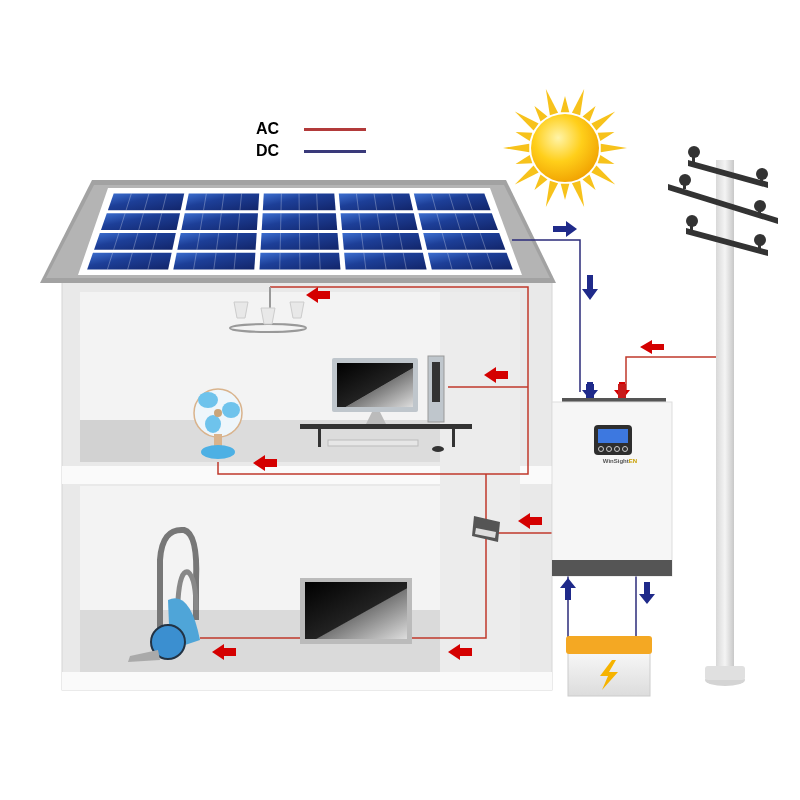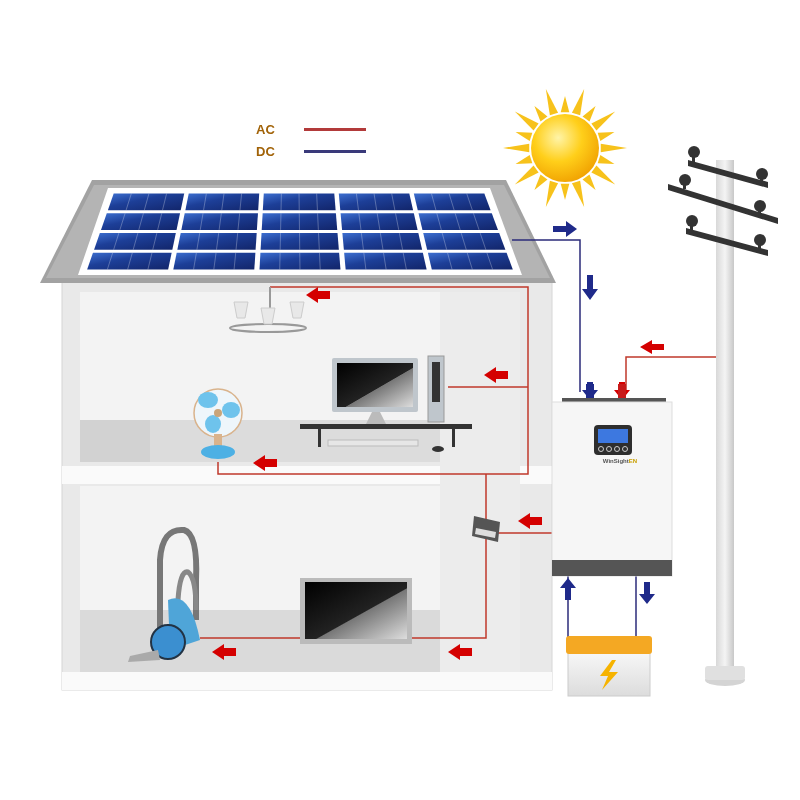--- a/index.html
+++ b/index.html
@@ -1,20 +1,20 @@
 <!DOCTYPE html>
 <html><head>
 <meta charset="utf-8">
 <style>
   html,body{margin:0;padding:0;background:#fff;}
   body{width:800px;height:800px;position:relative;overflow:hidden;font-family:"Liberation Sans",sans-serif;}
   #stage{position:absolute;left:0;top:0;width:800px;height:800px;}
   .legend{position:absolute;left:256px;top:118px;}
   .legend-row{display:flex;align-items:center;height:22px;}
-  .legend-label{font-weight:bold;font-size:13px;color:#a16207;width:40px;}
+  .legend-label{font-weight:bold;font-size:16px;color:#000000;width:40px;}
   .legend-line{width:62px;height:3px;margin-left:8px;}
   .brand{position:absolute;left:600px;top:458px;font-size:6px;font-weight:bold;color:#555;width:40px;text-align:center;}
   .brand .hl{color:#c9a000;}
 </style>
 </head>
 <body>
 
 <div id="stage">
 <svg width="800" height="800" viewBox="0 0 800 800" xmlns="http://www.w3.org/2000/svg">
   <defs>

